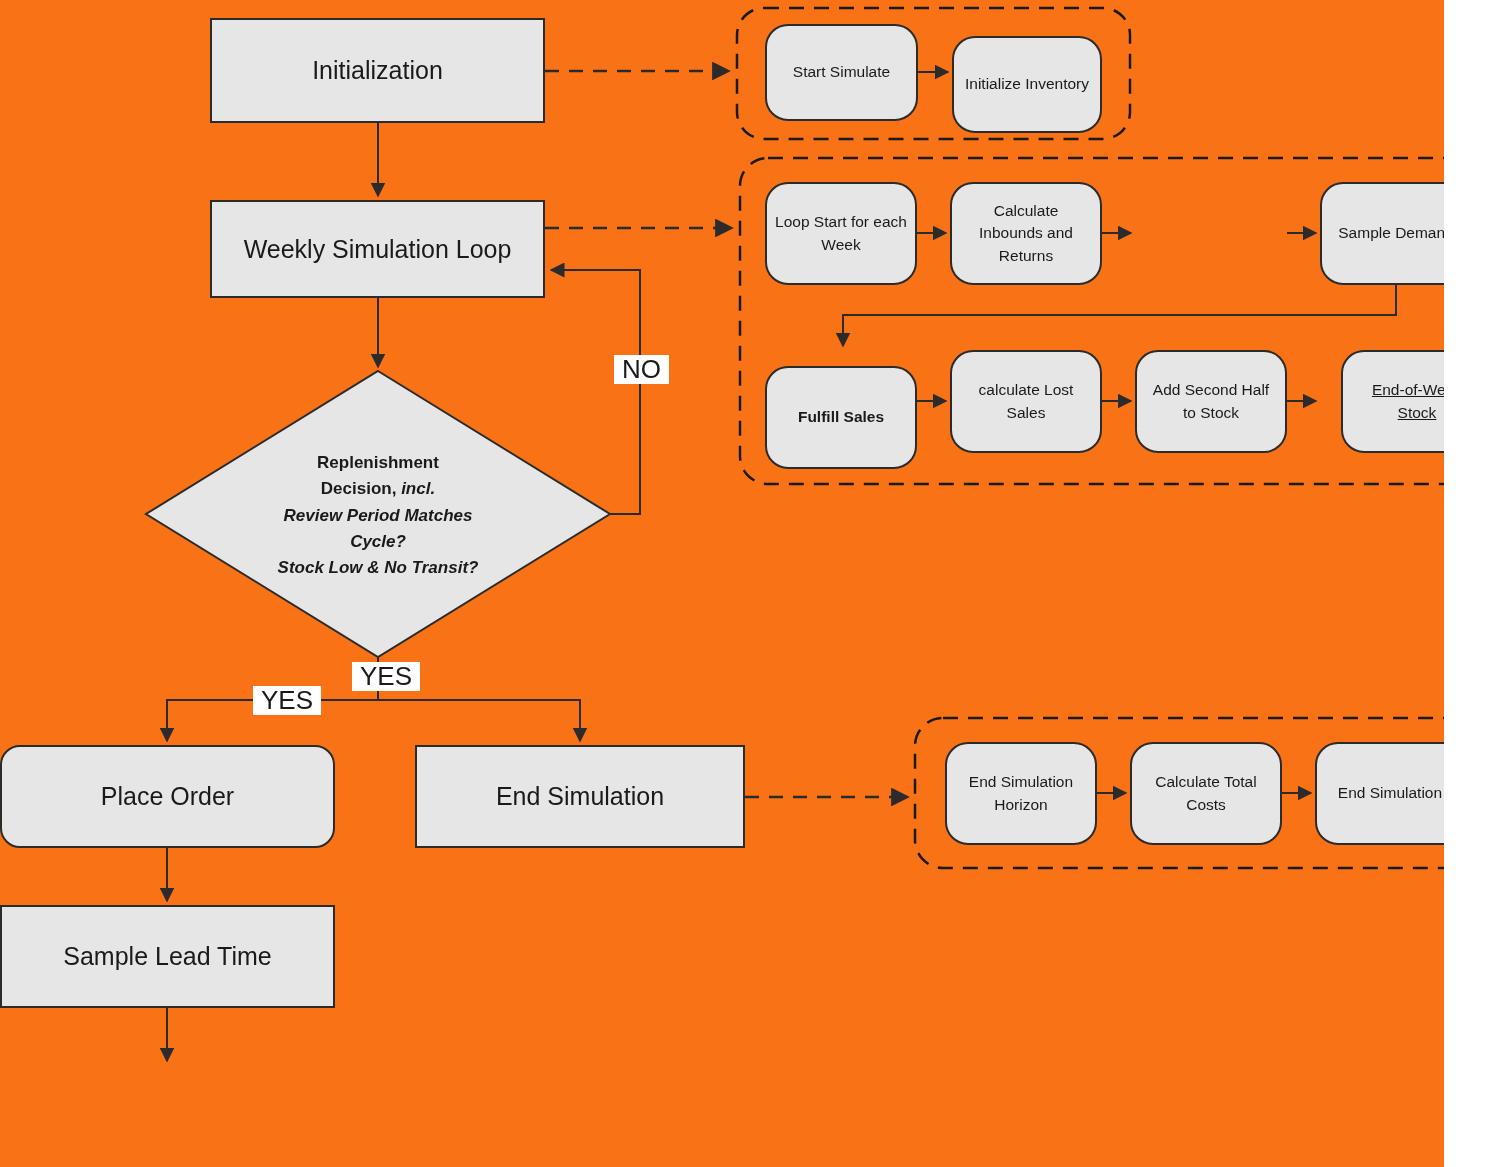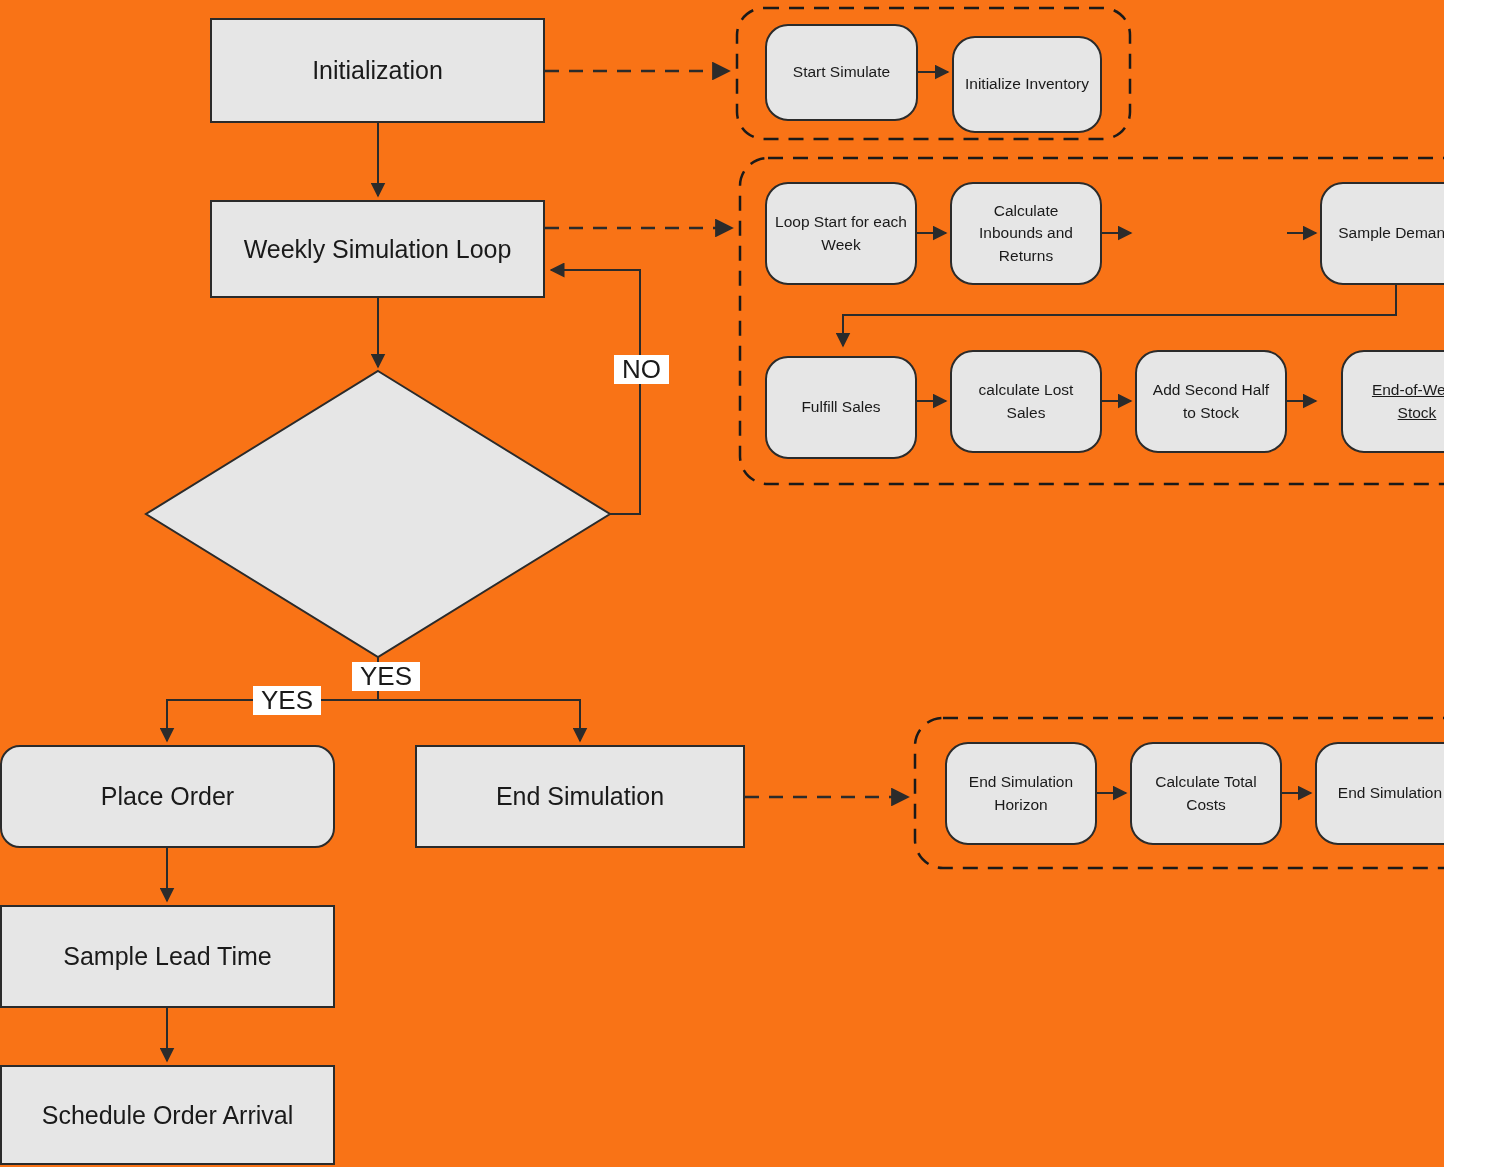--- a/index.html
+++ b/index.html
@@ -96,41 +96,47 @@
     <path d="M1287,401 L1316,401" fill="none" stroke="#2b2b2b" stroke-width="2" marker-end="url(#arrow)"></path>
 
     <path d="M1097,793 L1126,793" fill="none" stroke="#2b2b2b" stroke-width="2" marker-end="url(#arrow)"></path>
     <path d="M1282,793 L1311,793" fill="none" stroke="#2b2b2b" stroke-width="2" marker-end="url(#arrow)"></path>
   </svg>
 
   <div class="node main" style="left:210px; top:18px; width:335px; height:105px;">Initialization</div>
 
   <div class="node main" style="left:210px; top:200px; width:335px; height:98px;">Weekly Simulation Loop</div>
 
+  <div class="decision-text">
+    <div class="b">Replenishment</div>
+    <div><span class="b">Decision, </span><span class="bi">incl.</span></div>
+    <div class="bi">Review Period Matches</div>
+    <div class="bi">Cycle?</div>
+    <div class="bi">Stock Low &amp; No Transit?</div>
+  </div>
 
   <div class="node main" style="left:0px; top:745px; width:335px; height:103px;border-radius:20px;">Place Order</div>
 
   <div class="node main" style="left:415px; top:745px; width:330px; height:103px;">End Simulation</div>
 
   <div class="node main" style="left:0px; top:905px; width:335px; height:103px;">Sample Lead Time</div>
 
-  <div class="node main" style="left:0px; top:1065px; width:335px; height:100px;">Schedule Order Arrival</div>
 
   <div class="edge-label" style="left:352px; top:662px;">YES</div>
   <div class="edge-label" style="left:253px; top:686px;">YES</div>
   <div class="edge-label" style="left:614px; top:355px;">NO</div>
 
   <div class="node sub" style="left:765px; top:24px; width:153px; height:97px;">Start Simulate</div>
   <div class="node sub" style="left:952px; top:24px; width:150px; height:97px;margin-top:12px;">Initialize Inventory</div>
 
   <div class="node sub" style="left:765px; top:182px; width:152px; height:103px;">Loop Start for each Week</div>
   <div class="node sub" style="left:950px; top:182px; width:152px; height:103px;">Calculate Inbounds and Returns</div>
   <div class="node sub" style="left:1320px; top:182px; width:152px; height:103px;">Sample Demand</div>
 
-  <div class="node sub" style="left:765px; top:356px; width:152px; height:103px;">Fulfill Sales</div>
+  <div class="node sub" style="left:765px; top:366px; width:152px; height:103px;font-weight:bold;">Fulfill Sales</div>
   <div class="node sub" style="left:950px; top:350px; width:152px; height:103px;">calculate Lost Sales</div>
   <div class="node sub" style="left:1135px; top:350px; width:152px; height:103px;">Add Second Half to Stock</div>
   <div class="node sub" style="left:1341px; top:350px; width:152px; height:103px;text-decoration:underline;">End-of-Week Stock</div>
 
   <div class="node sub" style="left:945px; top:742px; width:152px; height:103px;">End Simulation Horizon</div>
   <div class="node sub" style="left:1130px; top:742px; width:152px; height:103px;">Calculate Total Costs</div>
   <div class="node sub" style="left:1315px; top:742px; width:150px; height:103px;">End Simulation</div>
 
 </div>
 

